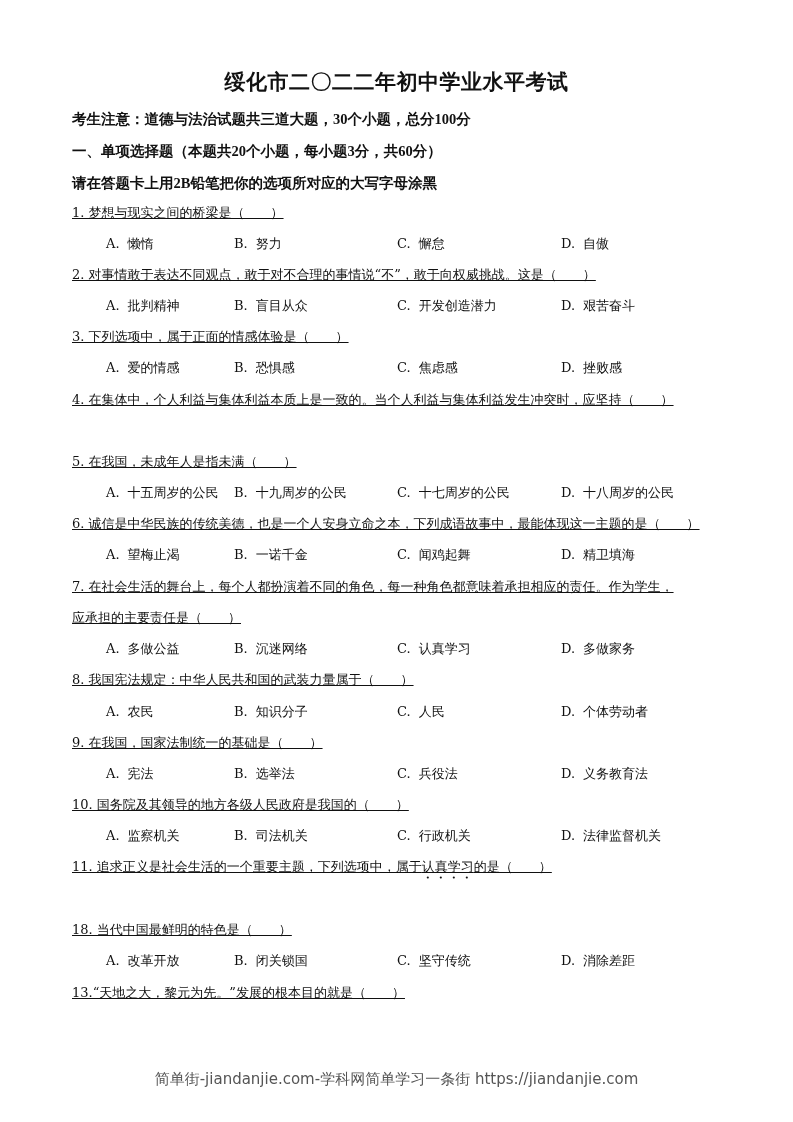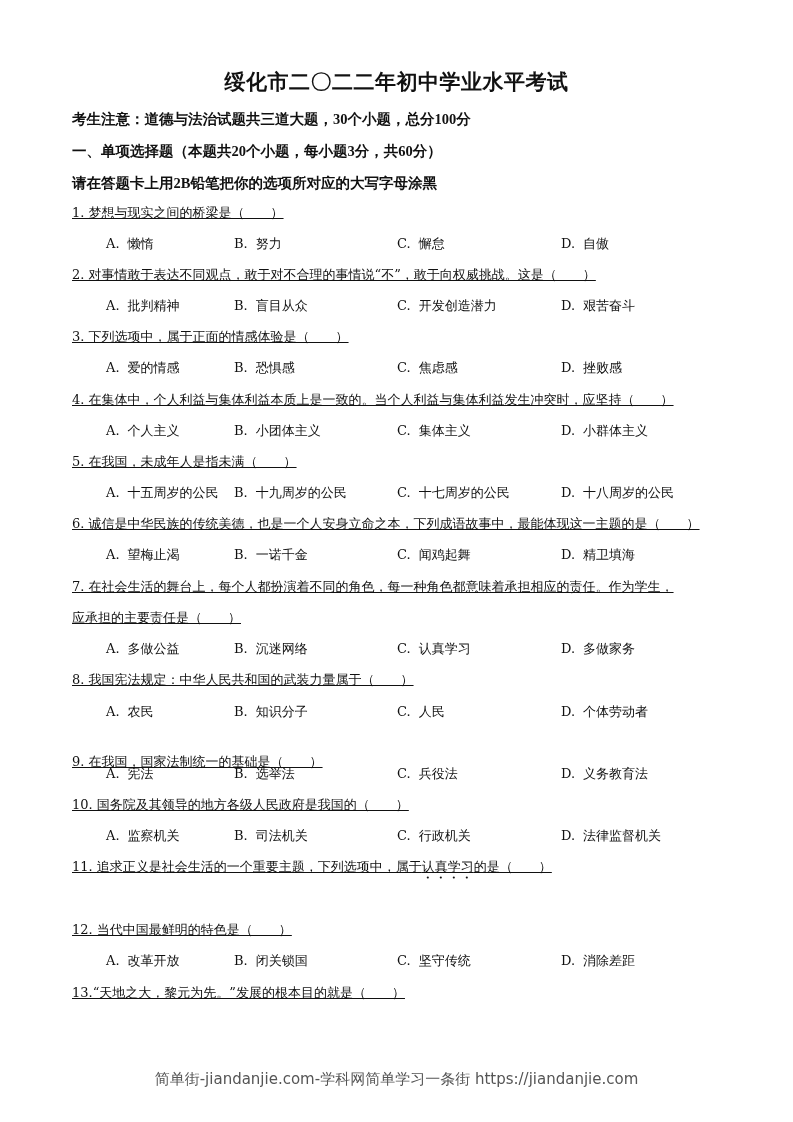--- a/index.html
+++ b/index.html
@@ -51,26 +51,20 @@
 
   <div class="q" style="top:328px">3. 下列选项中，属于正面的情感体验是（　　）</div>
   <div class="opts" style="top:359px">
     <span class="opt"><span class="letter">A.</span><span>爱的情感</span></span>
     <span class="opt"><span class="letter">B.</span><span>恐惧感</span></span>
     <span class="opt"><span class="letter">C.</span><span>焦虑感</span></span>
     <span class="opt"><span class="letter">D.</span><span>挫败感</span></span>
   </div>
 
   <div class="q" style="top:391px">4. 在集体中，个人利益与集体利益本质上是一致的。当个人利益与集体利益发生冲突时，应坚持（　　）</div>
-  <div class="opts" style="top:422px">
-    <span class="opt"><span class="letter">A.</span><span>个人主义</span></span>
-    <span class="opt"><span class="letter">B.</span><span>小团体主义</span></span>
-    <span class="opt"><span class="letter">C.</span><span>集体主义</span></span>
-    <span class="opt"><span class="letter">D.</span><span>小群体主义</span></span>
-  </div>
 
   <div class="q" style="top:453px">5. 在我国，未成年人是指未满（　　）</div>
   <div class="opts" style="top:484px">
     <span class="opt"><span class="letter">A.</span><span>十五周岁的公民</span></span>
     <span class="opt"><span class="letter">B.</span><span>十九周岁的公民</span></span>
     <span class="opt"><span class="letter">C.</span><span>十七周岁的公民</span></span>
     <span class="opt"><span class="letter">D.</span><span>十八周岁的公民</span></span>
   </div>
 
   <div class="q" style="top:515px">6. 诚信是中华民族的传统美德，也是一个人安身立命之本，下列成语故事中，最能体现这一主题的是（　　）</div>
@@ -91,39 +85,39 @@
   </div>
 
   <div class="q" style="top:671px">8. 我国宪法规定：中华人民共和国的武装力量属于（　　）</div>
   <div class="opts" style="top:703px">
     <span class="opt"><span class="letter">A.</span><span>农民</span></span>
     <span class="opt"><span class="letter">B.</span><span>知识分子</span></span>
     <span class="opt"><span class="letter">C.</span><span>人民</span></span>
     <span class="opt"><span class="letter">D.</span><span>个体劳动者</span></span>
   </div>
 
-  <div class="q" style="top:753px">9. 在我国，国家法制统一的基础是（　　）</div>
+  <div class="q" style="top:734px">9. 在我国，国家法制统一的基础是（　　）</div>
   <div class="opts" style="top:765px">
     <span class="opt"><span class="letter">A.</span><span>宪法</span></span>
     <span class="opt"><span class="letter">B.</span><span>选举法</span></span>
     <span class="opt"><span class="letter">C.</span><span>兵役法</span></span>
     <span class="opt"><span class="letter">D.</span><span>义务教育法</span></span>
   </div>
 
   <div class="q" style="top:796px">10. 国务院及其领导的地方各级人民政府是我国的（　　）</div>
   <div class="opts" style="top:827px">
     <span class="opt"><span class="letter">A.</span><span>监察机关</span></span>
     <span class="opt"><span class="letter">B.</span><span>司法机关</span></span>
     <span class="opt"><span class="letter">C.</span><span>行政机关</span></span>
     <span class="opt"><span class="letter">D.</span><span>法律监督机关</span></span>
   </div>
 
   <div class="q" style="top:858px"><span>11. 追求正义是社会生活的一个重要主题，下列选项中，属于</span><span class="dotted">认真学习</span><span>的是（　　）</span></div>
 
-  <div class="q" style="top:921px">12. 当代中国最鲜明的特色是（　　）</div>
+  <div class="q" style="top:921px">18. 当代中国最鲜明的特色是（　　）</div>
   <div class="opts" style="top:952px">
     <span class="opt"><span class="letter">A.</span><span>改革开放</span></span>
     <span class="opt"><span class="letter">B.</span><span>闭关锁国</span></span>
     <span class="opt"><span class="letter">C.</span><span>坚守传统</span></span>
     <span class="opt"><span class="letter">D.</span><span>消除差距</span></span>
   </div>
 
   <div class="q" style="top:984px">13.“天地之大，黎元为先。”发展的根本目的就是（　　）</div>
 
   <div class="footer">简单街-jiandanjie.com-学科网简单学习一条街 https://jiandanjie.com</div>

